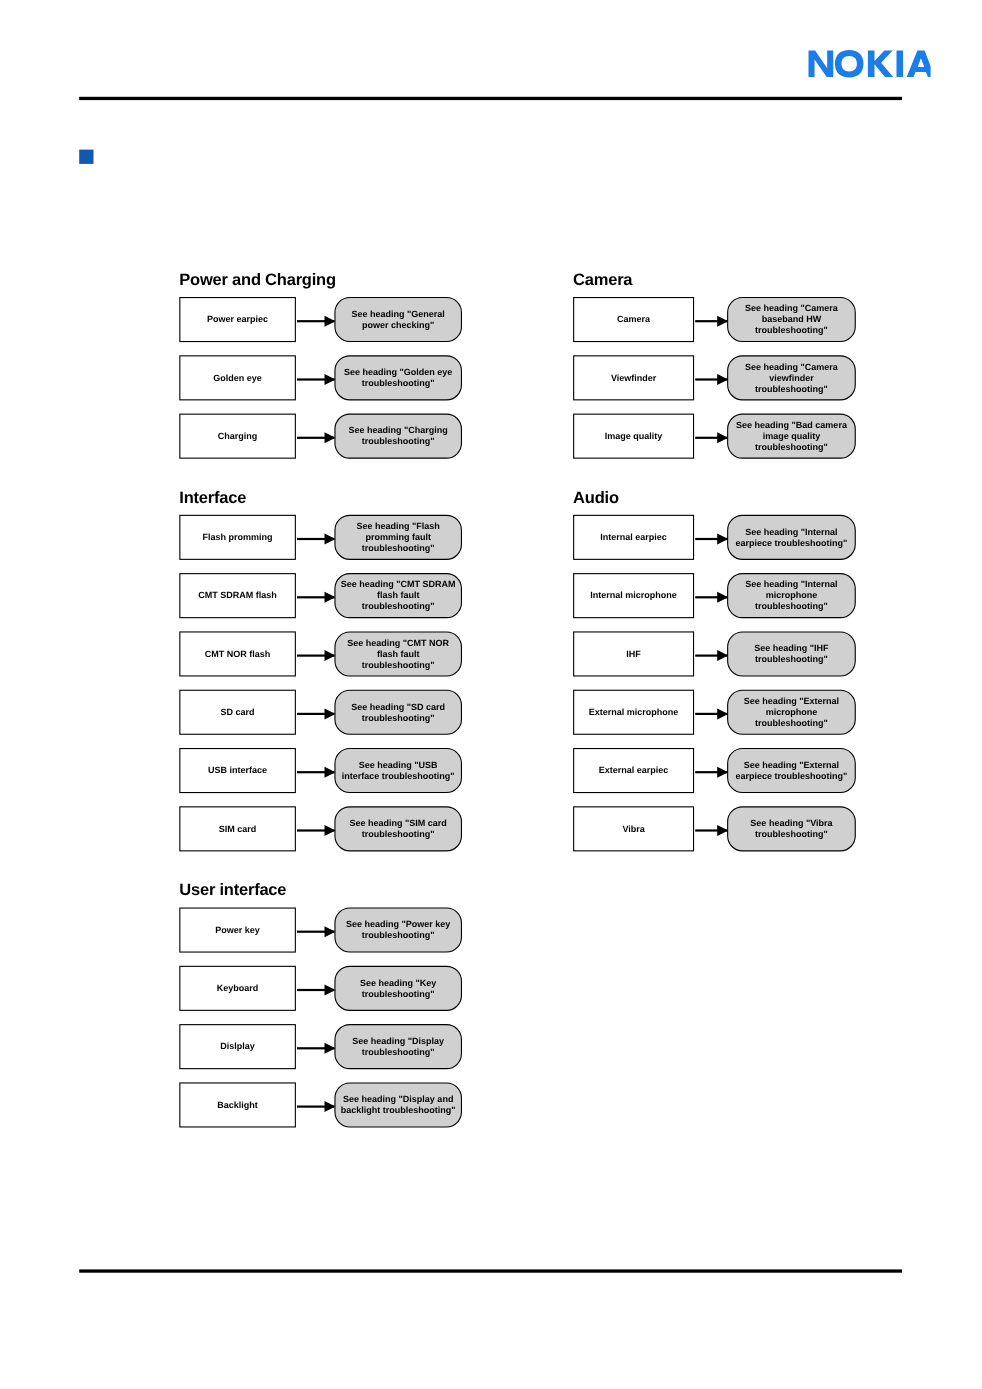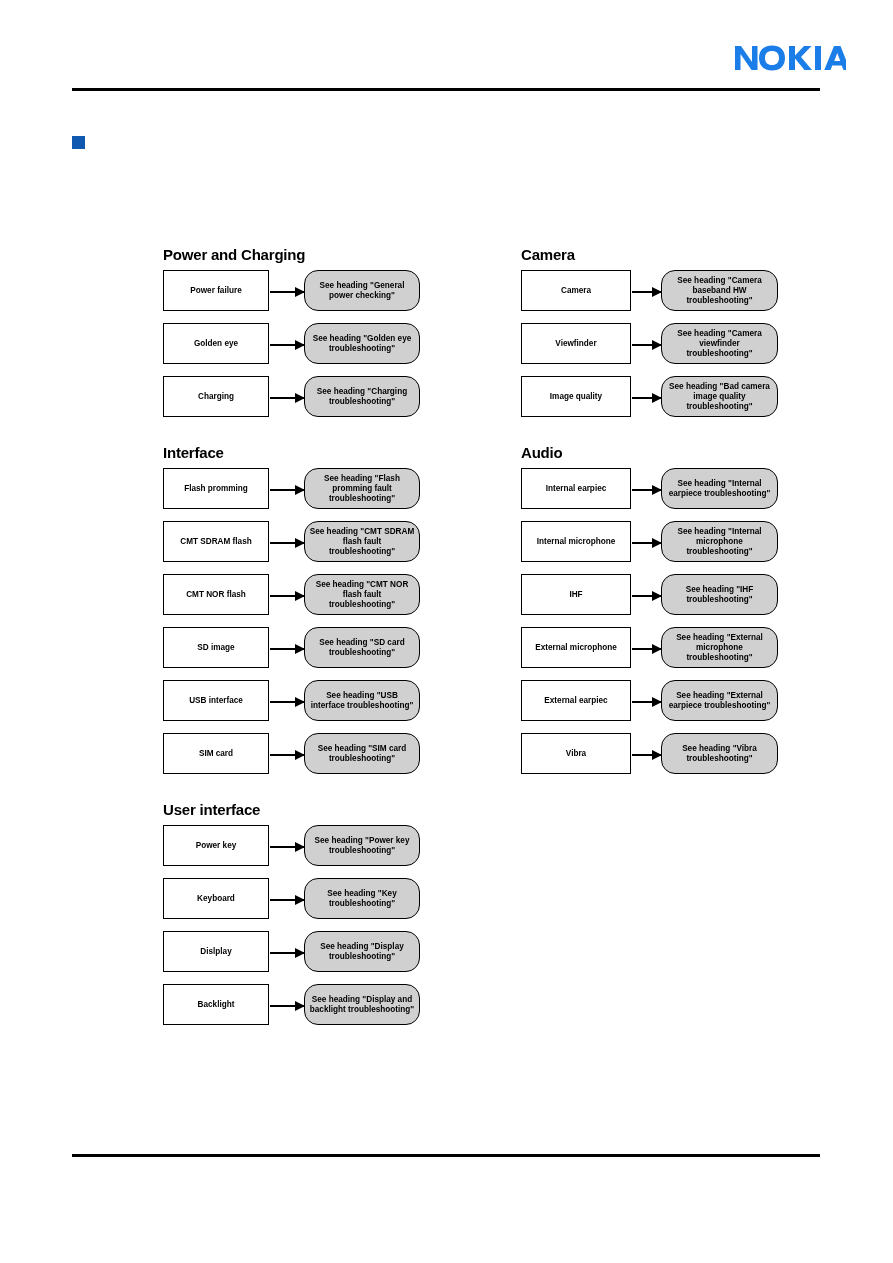--- a/index.html
+++ b/index.html
@@ -174,21 +174,21 @@
 
   <div class="rule-top"></div>
   <div class="blue-marker"></div>
   <div class="rule-bottom"></div>
 
   <div class="column left">
       <div class="group">
         <div class="group-title">Power and Charging</div>
         <div class="row">
           <div class="node-src">
-            <span>Power failure</span>
+            <span>Power earpiec</span>
           </div>
           <div class="connector"></div>
           <div class="node-dst">
             <span>See heading "General power checking"</span>
           </div>
         </div>
         <div class="row">
           <div class="node-src">
             <span>Golden eye</span>
           </div>
@@ -231,21 +231,21 @@
           <div class="node-src">
             <span>CMT NOR flash</span>
           </div>
           <div class="connector"></div>
           <div class="node-dst">
             <span>See heading "CMT NOR flash fault troubleshooting"</span>
           </div>
         </div>
         <div class="row">
           <div class="node-src">
-            <span>SD image</span>
+            <span>SD card</span>
           </div>
           <div class="connector"></div>
           <div class="node-dst">
             <span>See heading "SD card troubleshooting"</span>
           </div>
         </div>
         <div class="row">
           <div class="node-src">
             <span>USB interface</span>
           </div>

